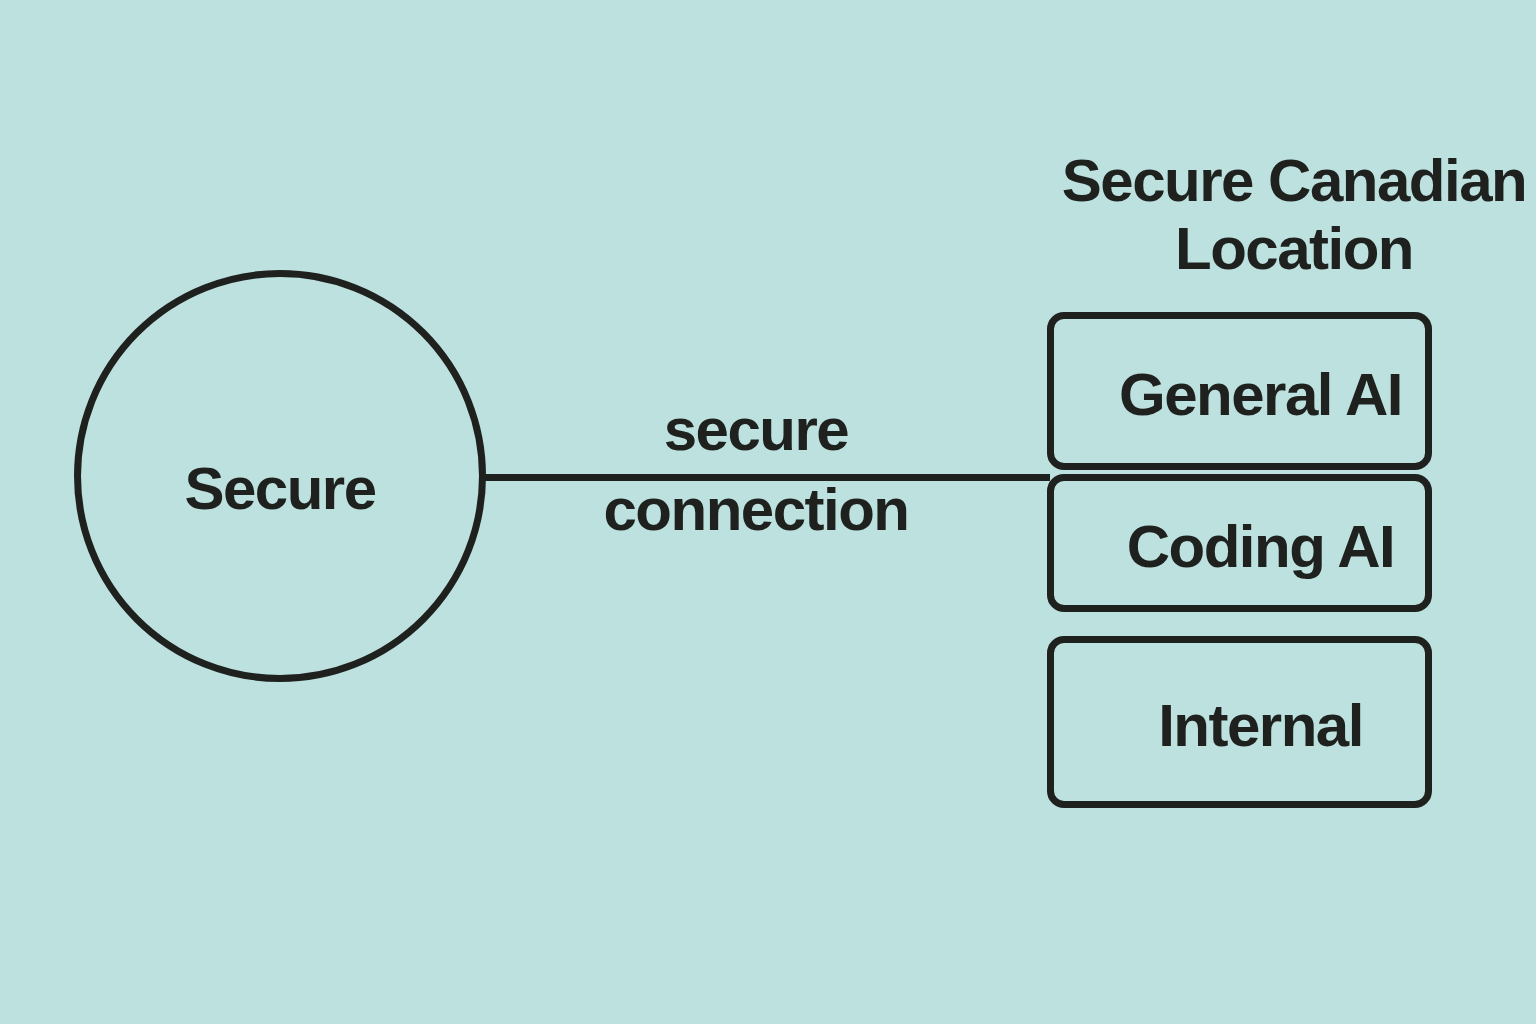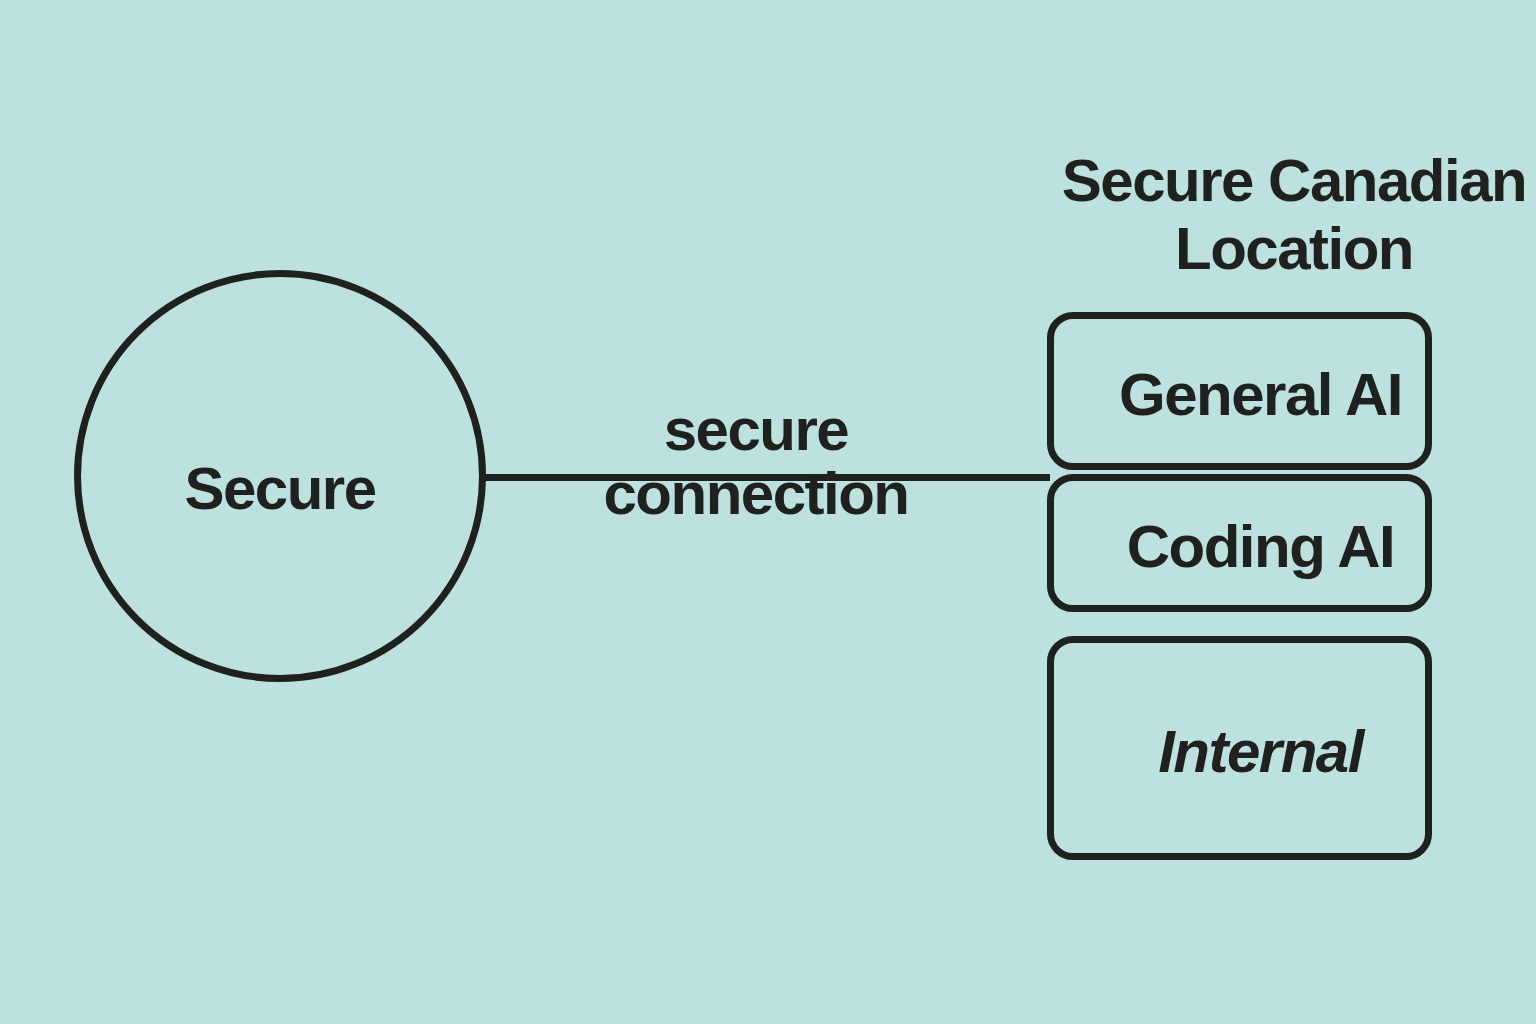--- a/index.html
+++ b/index.html
@@ -43,47 +43,47 @@
     background: #1f211e;
   }
   .conn-label {
     position: absolute;
     left: 456px;
     width: 600px;
     text-align: center;
     line-height: 60px;
   }
   .conn-label.top { top: 400px; }
-  .conn-label.bottom { top: 464px; }
+  .conn-label.bottom { top: 480px; }
 
   
   .group-title {
     position: absolute;
     left: 1054px; top: 147px;
     width: 480px;
     text-align: center;
     line-height: 68px;
   }
   .service-box {
     position: absolute;
     left: 1047px;
     width: 385px;
     border: 7px solid #1f211e;
-    border-radius: 26px;
+    border-radius: 17px;
     display: flex;
     align-items: center;
     justify-content: center;
     text-align: left;
     padding-top: 8px;
     padding-left: 42px;
   }
   .service-box .box-label { line-height: 66px; }
   .service-box.general  { top: 312px; height: 158px; }
   .service-box.coding   { top: 474px; height: 138px; }
-  .service-box.internal { top: 636px; height: 224px; font-style: italic; }
+  .service-box.internal { top: 636px; height: 172px; }
 </style>
 </head>
 <body>
 
 <div class="canvas">
 
   <div class="circle-node">
     <div class="node-label">
       <span class="line">Secure</span>
     </div>

